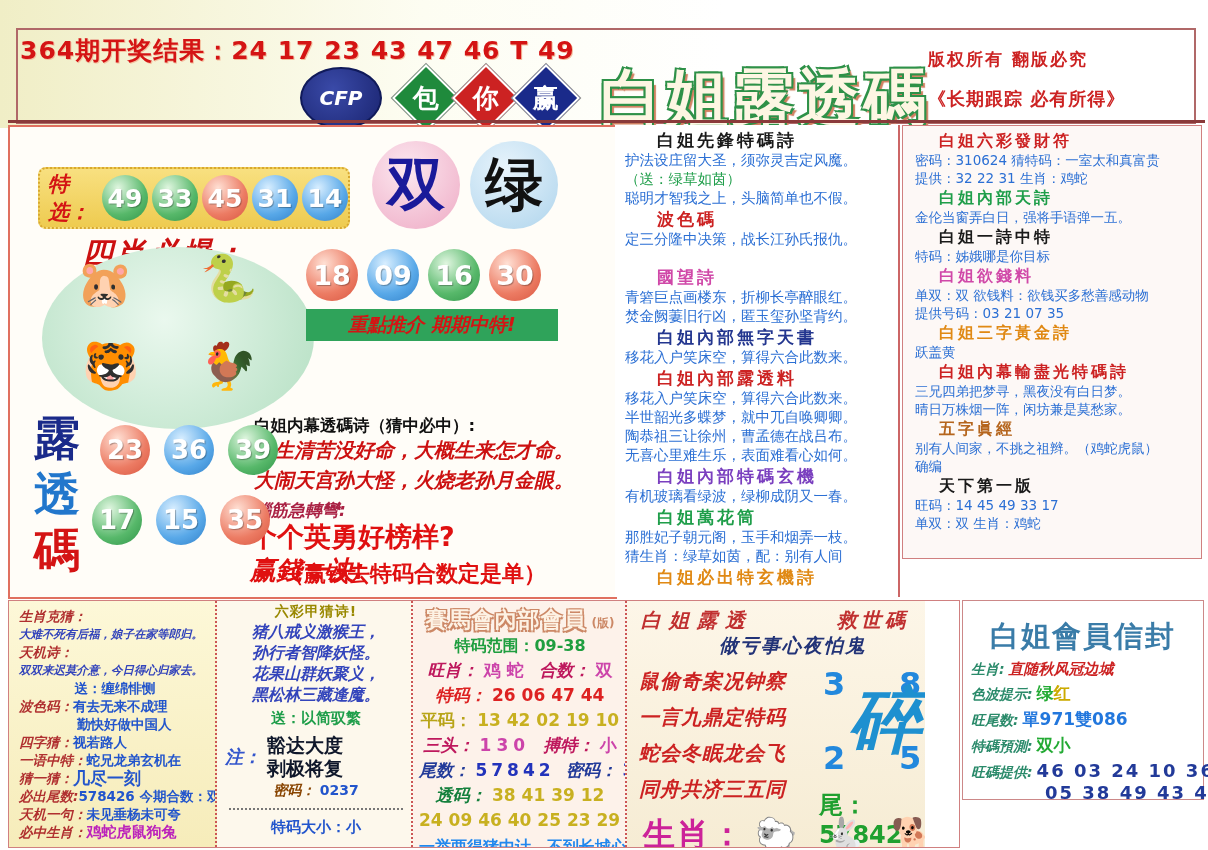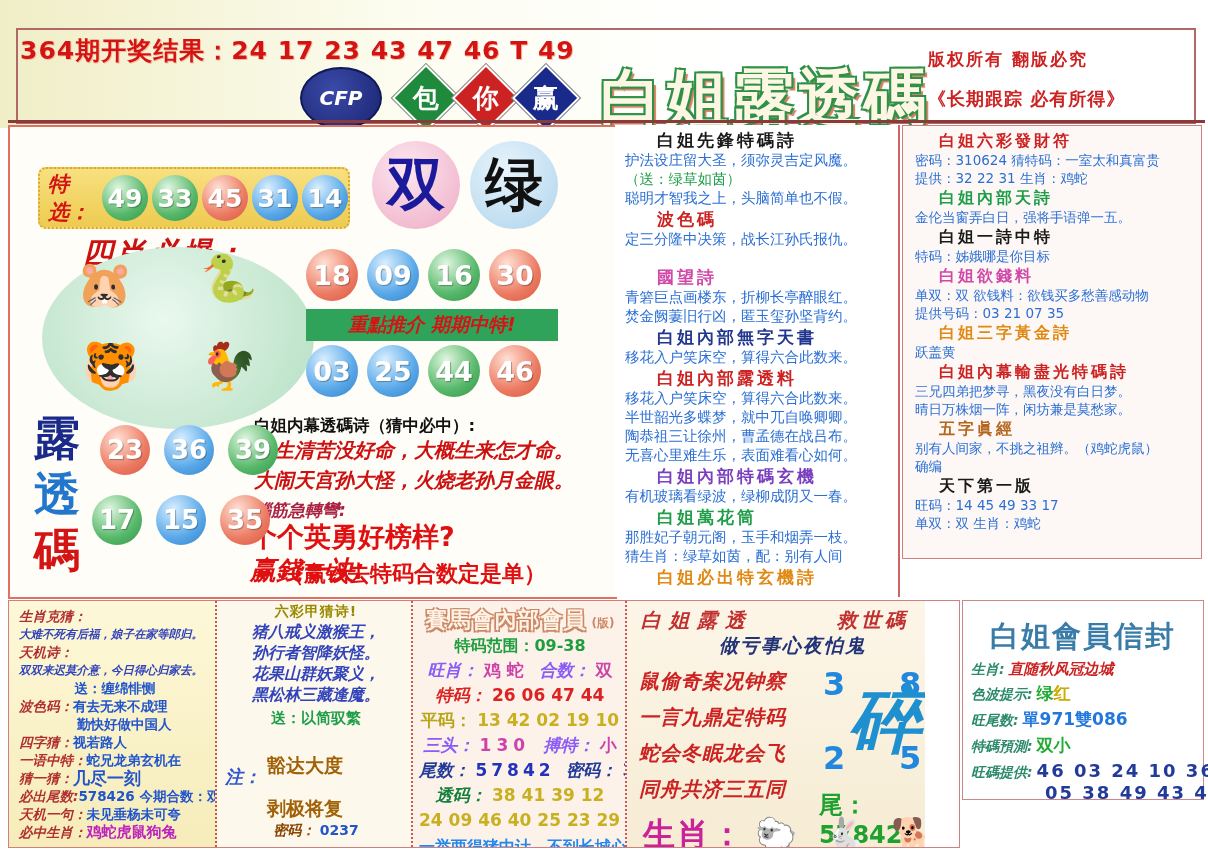--- a/index.html
+++ b/index.html
@@ -92,33 +92,33 @@
   .s1v{color:#2255cc;font-weight:bold;white-space:nowrap;}
   .sm .s1v{font-size:11.5px;font-style:italic;color:#3344bb;}
   .ctr{justify-content:center;} .ind{padding-left:58px;} .big .s1v{font-size:17px;}
   .mag .s1v{color:#bb22bb;font-size:15px;}
   .sec2{width:196px;background:#fdf8ec;border-right:2px dotted #cc5555;padding:2px 4px 0 8px;text-align:center;}
   .s2h{color:#998800;font-weight:bold;font-size:14px;letter-spacing:1px;}
   .s2p{color:#3344bb;font-size:16px;font-weight:bold;font-style:italic;line-height:21px;white-space:nowrap;}
   .s2song{color:#1f9e4a;font-size:15px;font-weight:bold;margin-top:4px;}
   .s2noterow{display:flex;align-items:center;margin-top:6px;text-align:left;}
   .s2notelbl{color:#3355cc;font-weight:bold;font-size:18px;font-style:italic;margin-right:6px;}
-  .s2red{color:#a16207;font-size:19px;font-weight:bold;line-height:23px;margin-top:20px;}
+  .s2red{color:#0f172a;font-size:19px;font-weight:bold;line-height:23px;}
   .s2mima{margin-top:2px;font-size:14px;}
   .s2mima .ml{color:#884400;font-weight:bold;font-style:italic;}
   .s2mima .mv{color:#2255cc;font-weight:bold;}
   .s2div{border-top:2px dotted #777;margin:8px 4px;}
   .s2size{color:#2255cc;font-size:15px;font-weight:bold;}
   .sec3{width:214px;background:#fdf2ea;border-right:2px dotted #cc5555;padding:4px 4px 0 6px;text-align:center;}
   .clubtitle{font-size:22px;font-weight:bold;letter-spacing:1px;color:#fdf2e4;white-space:nowrap;
      text-shadow:-1.5px -1.5px 0 #cc8866,1.5px -1.5px 0 #cc8866,-1.5px 1.5px 0 #cc8866,1.5px 1.5px 0 #cc8866;}
   .clubsuffix{font-size:12px;color:#cc8866;font-weight:bold;}
   .clubrange{color:#1f9e3f;font-size:16px;font-weight:bold;margin:1px 0;}
   .crow{font-size:17px;line-height:25px;white-space:nowrap;}
-  .cl-mar{color:#8b5cf6;font-weight:bold;font-style:italic;text-align:right;} .cv-mag{color:#cc44aa;font-weight:bold;}
+  .cl-mar{color:#be185d;font-weight:bold;font-style:italic;text-align:right;} .cv-mag{color:#cc44aa;font-weight:bold;}
   .cv-red{color:#dd2222;font-weight:bold;} .cl-red{color:#dd2222;font-weight:bold;font-style:italic;}
   .cl-gold{color:#b8a418;font-weight:bold;} .cv-gold{color:#c8b020;font-weight:bold;}
   .cl-navy{color:#223a99;font-weight:bold;font-style:italic;} .cv-navy{color:#2233bb;font-weight:bold;letter-spacing:4px;}
   .cl-pink{color:#15803d;font-weight:bold;font-style:italic;}
   .cslogan{color:#2288ee;font-size:16px;font-weight:bold;margin-top:4px;white-space:nowrap;}
   .sec4{width:298px;background:linear-gradient(180deg,#fdf6e8,#f6ecd4);position:relative;}
   .s4hl{position:absolute;left:14px;top:6px;color:#c03030;font-weight:bold;font-size:20px;letter-spacing:8px;font-style:italic;}
   .s4hr{position:absolute;right:16px;top:6px;color:#c03030;font-weight:bold;font-size:20px;letter-spacing:4px;font-style:italic;}
   .s4sub{position:absolute;left:92px;top:32px;color:#223377;font-weight:bold;font-size:19px;font-style:italic;letter-spacing:2px;}
   .s4lines{position:absolute;left:12px;top:62px;}
@@ -189,26 +189,20 @@
       <span class="animal" style="left:40px;top:96px;">🐯</span>
       <span class="animal" style="left:158px;top:96px;">🐓</span>
     </div>
     <div class="rowballs" style="left:296px;top:122px;">
       <span class="ball ball-red">18</span>
         <span class="ball ball-blue">09</span>
         <span class="ball ball-green">16</span>
         <span class="ball ball-red">30</span>
     </div>
     <div class="tuijie">重點推介 期期中特!</div>
-    <div class="rowballs" style="left:296px;top:218px;">
-      <span class="ball ball-blue">03</span>
-        <span class="ball ball-blue">25</span>
-        <span class="ball ball-green">44</span>
-        <span class="ball ball-red">46</span>
-    </div>
     <div class="lpoemtitle">白姐内幕透碼诗（猜中必中）:</div>
     <div class="lpoem1">一生清苦没好命，大概生来怎才命。</div>
     <div class="lpoem2">大闹天宫孙大怪，火烧老孙月金眼。</div>
     <div class="brainlbl">腦筋急轉彎:</div>
     <div class="braintxt">个个英勇好榜样?</div>
     <div class="winlbl">赢錢一决:</div>
     <div class="winnote">（赢钱去特码合数定是单）</div>
     <div class="lutouchar lc0">露</div>
     <div class="lutouchar lc1">透</div>
     <div class="lutouchar lc2">碼</div>

